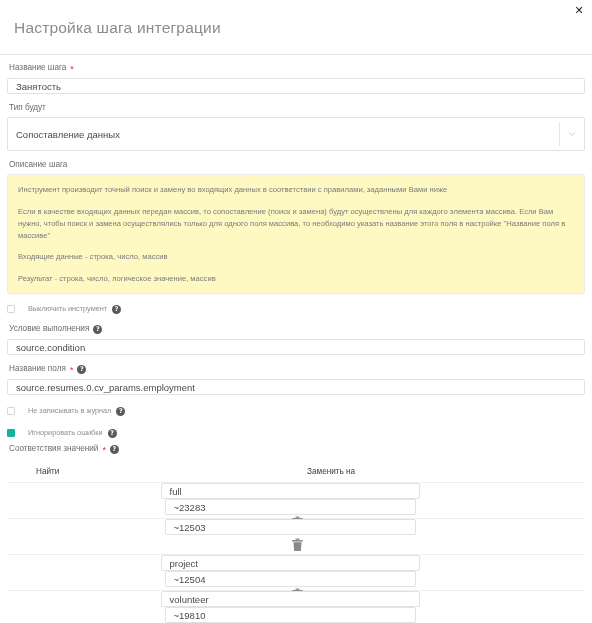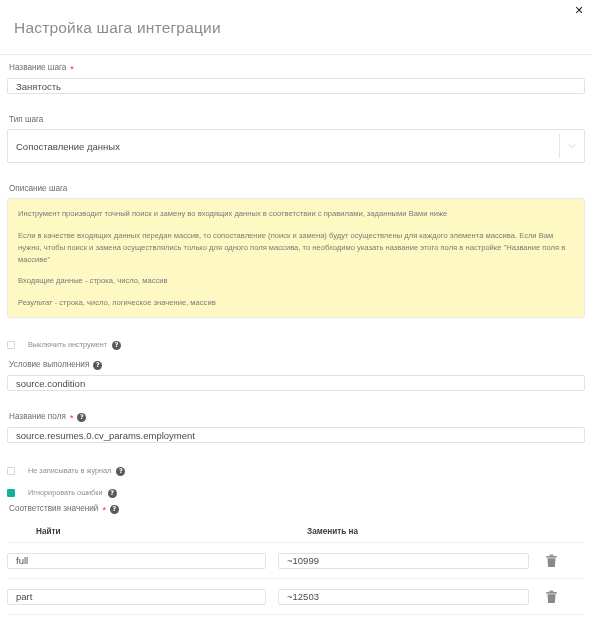--- a/index.html
+++ b/index.html
@@ -45,21 +45,21 @@
     line-height: 1;
     cursor: pointer;
     font-weight: 700;
   }
 
   
   .dlg-body {
     padding: 9px 7px 0 7px;
   }
 
-  .field { margin-bottom: 12px; }
+  .field { margin-bottom: 0; }
 
   .lbl {
     font-size: 8.2px;
     color: #6b6b6b;
     line-height: 1;
     margin: 0 0 5px 2px;
     display: flex;
     align-items: center;
     gap: 4px;
     white-space: nowrap;
@@ -185,31 +185,32 @@
   .map-head {
     display: flex;
     margin-top: 6px;
     margin-bottom: 4px;
   }
   .map-head .col-a { width: 271px; padding-left: 4px; }
   .map-head .col-b { width: 263px; padding-left: 4px; }
   .th {
     font-size: 8.2px;
     color: #3d3d3d;
-    font-weight: 700;
+    font-weight: 400;
     line-height: 1;
     padding-left: 25px;
   }
 
   .map-row {
     display: flex;
     align-items: center;
     border-top: 1px solid #efefef;
     height: 36px;
     gap: 0;
+    flex-direction: column;
   }
   .map-row .cell-a { width: 271px; padding-right: 12px; }
   .map-row .cell-b { width: 263px; padding-right: 12px; }
   .map-row .cell-c {
     flex: 1;
     display: flex;
     align-items: center;
     justify-content: flex-start;
     padding-left: 2px;
   }
@@ -240,21 +241,21 @@
         <span>Название шага</span>
         <span class="req">*</span>
       </div>
       <div class="txt-input">Занятость</div>
     </div>
 
     <div class="spacer-10"></div>
 
     <div class="field">
       <div class="lbl">
-        <span>Тип шага</span>
+        <span>Тип будут</span>
       </div>
       <div class="select-wrap">
         <span>Сопоставление данных</span>
         <span class="select-divider"></span>
         <span class="select-arrow">
           <svg width="8" height="8" viewBox="0 0 10 10" fill="none" aria-hidden="true">
             <path d="M1.6 3.4 L5 6.8 L8.4 3.4" stroke="#c9c9c9" stroke-width="1.1" fill="none" stroke-linecap="round" stroke-linejoin="round"></path>
           </svg>
         </span>
       </div>
@@ -332,37 +333,34 @@
       <div class="col-b"><span class="th">Заменить на</span></div>
     </div>
 
     <div>
 
       <div class="map-row">
         <div class="cell-a">
             <div class="txt-input">full</div>
           </div>
         <div class="cell-b">
-            <div class="txt-input">~10999</div>
+            <div class="txt-input">~23283</div>
           </div>
         <div class="cell-c">
           <span class="trash-btn">
             <svg width="13" height="14" viewBox="0 0 16 17" aria-hidden="true">
               <rect x="1.5" y="2.4" width="13" height="1.9" fill="#8a8a8a"></rect>
               <rect x="5.6" y="0.6" width="4.8" height="1.6" fill="#8a8a8a"></rect>
               <path d="M3 5.2 h10 l-0.9 10.6 h-8.2 Z" fill="#8a8a8a"></path>
             </svg>
           </span>
         </div>
       </div>
 
       <div class="map-row">
-        <div class="cell-a">
-            <div class="txt-input">part</div>
-          </div>
         <div class="cell-b">
             <div class="txt-input">~12503</div>
           </div>
         <div class="cell-c">
           <span class="trash-btn">
             <svg width="13" height="14" viewBox="0 0 16 17" aria-hidden="true">
               <rect x="1.5" y="2.4" width="13" height="1.9" fill="#8a8a8a"></rect>
               <rect x="5.6" y="0.6" width="4.8" height="1.6" fill="#8a8a8a"></rect>
               <path d="M3 5.2 h10 l-0.9 10.6 h-8.2 Z" fill="#8a8a8a"></path>
             </svg>

